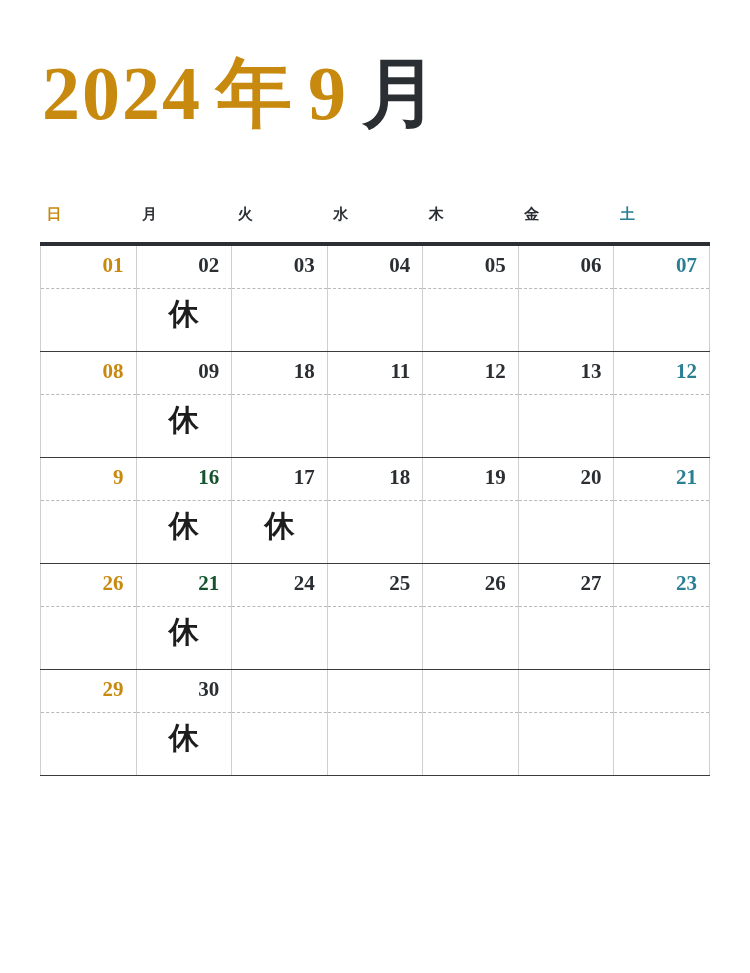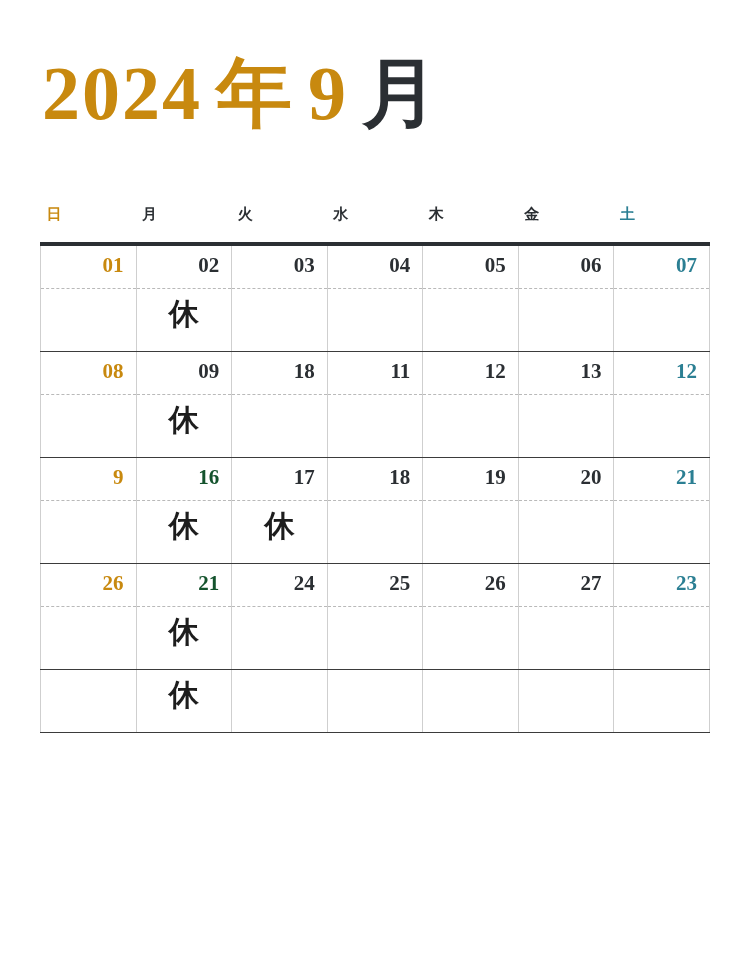--- a/index.html
+++ b/index.html
@@ -311,20 +311,43 @@
               <span class="note"></span>
             </td>
           <td>
               <span class="note"></span>
             </td>
           <td>
               <span class="note"></span>
             </td>
         </tr>
 
+        <tr class="num-row">
+          <td>
+              <span class="daynum sun">29</span>
+            </td>
+          <td>
+              <span class="daynum wd">30</span>
+            </td>
+          <td>
+              <span class="daynum wd"></span>
+            </td>
+          <td>
+              <span class="daynum wd"></span>
+            </td>
+          <td>
+              <span class="daynum wd"></span>
+            </td>
+          <td>
+              <span class="daynum wd"></span>
+            </td>
+          <td>
+              <span class="daynum wd"></span>
+            </td>
+        </tr>
         <tr class="note-row last">
           <td>
               <span class="note"></span>
             </td>
           <td>
               <span class="note">休</span>
             </td>
           <td>
               <span class="note"></span>
             </td>

